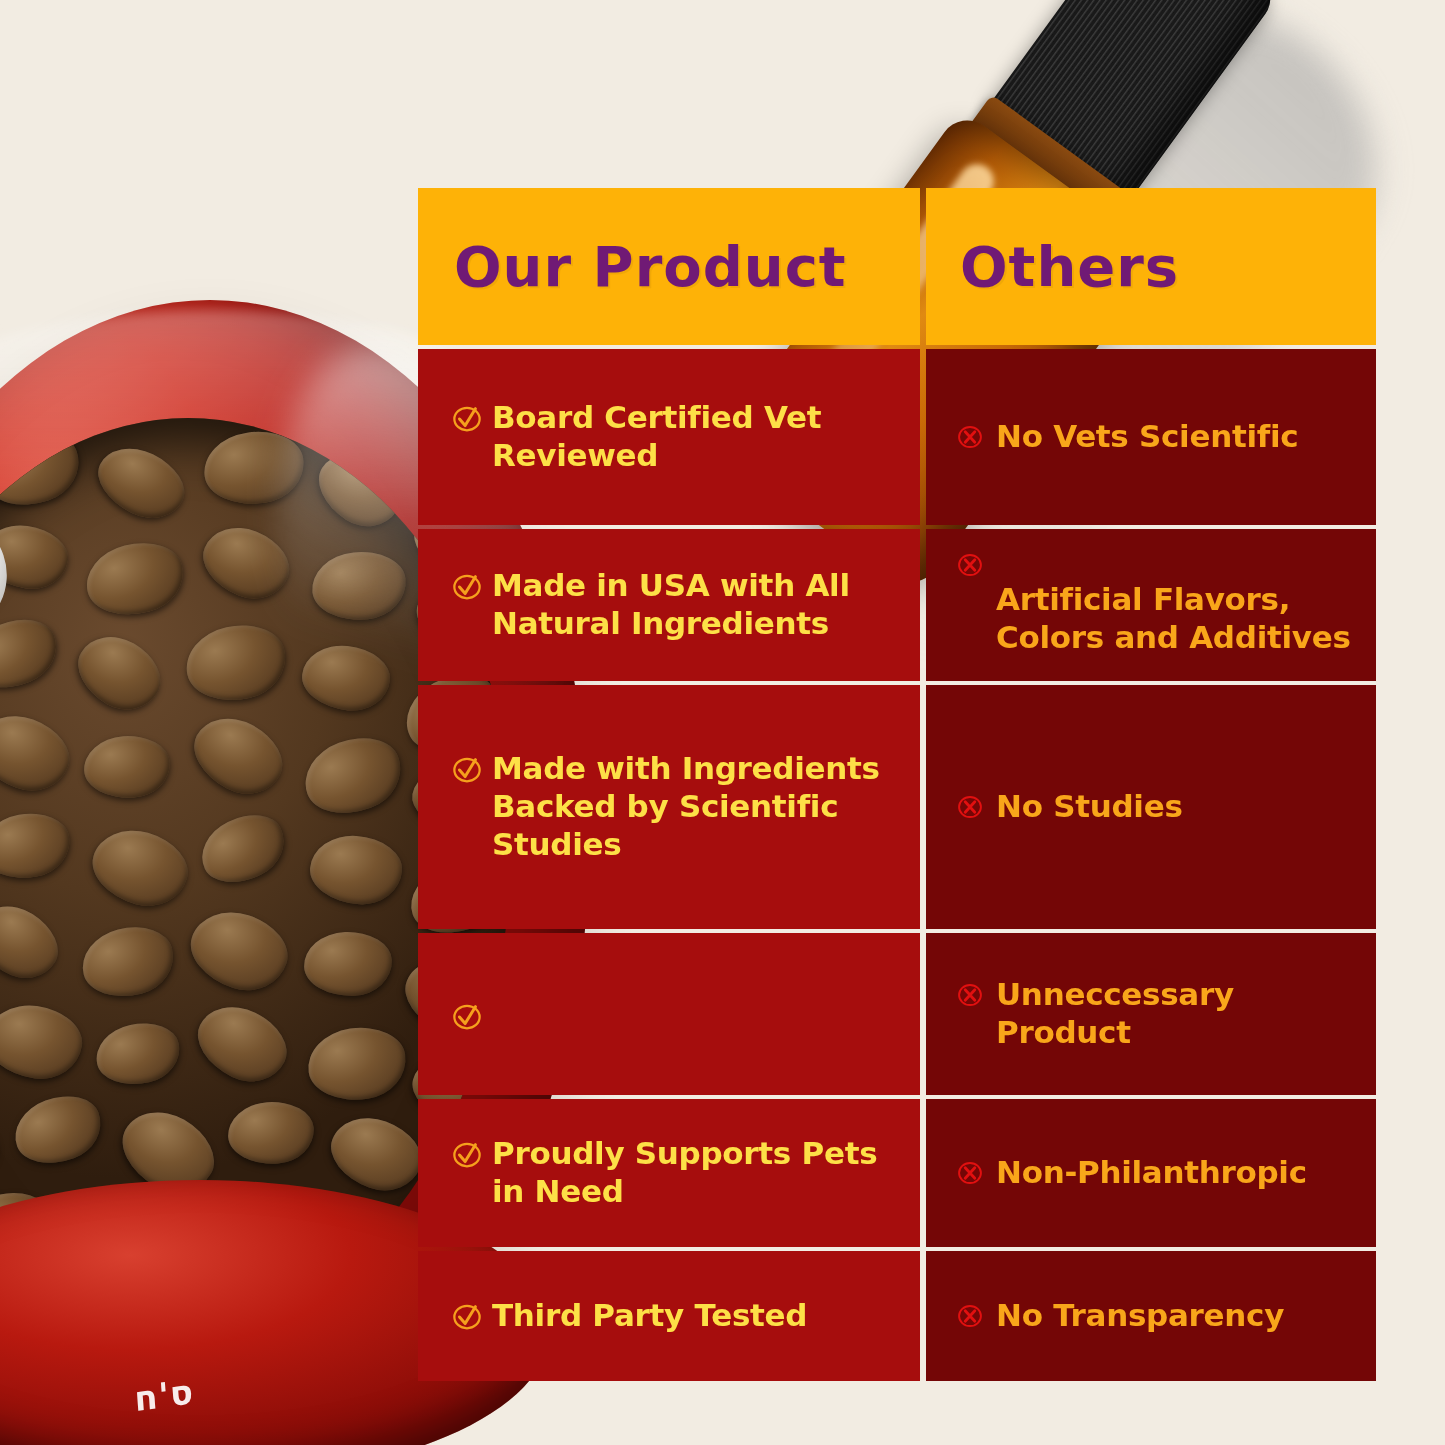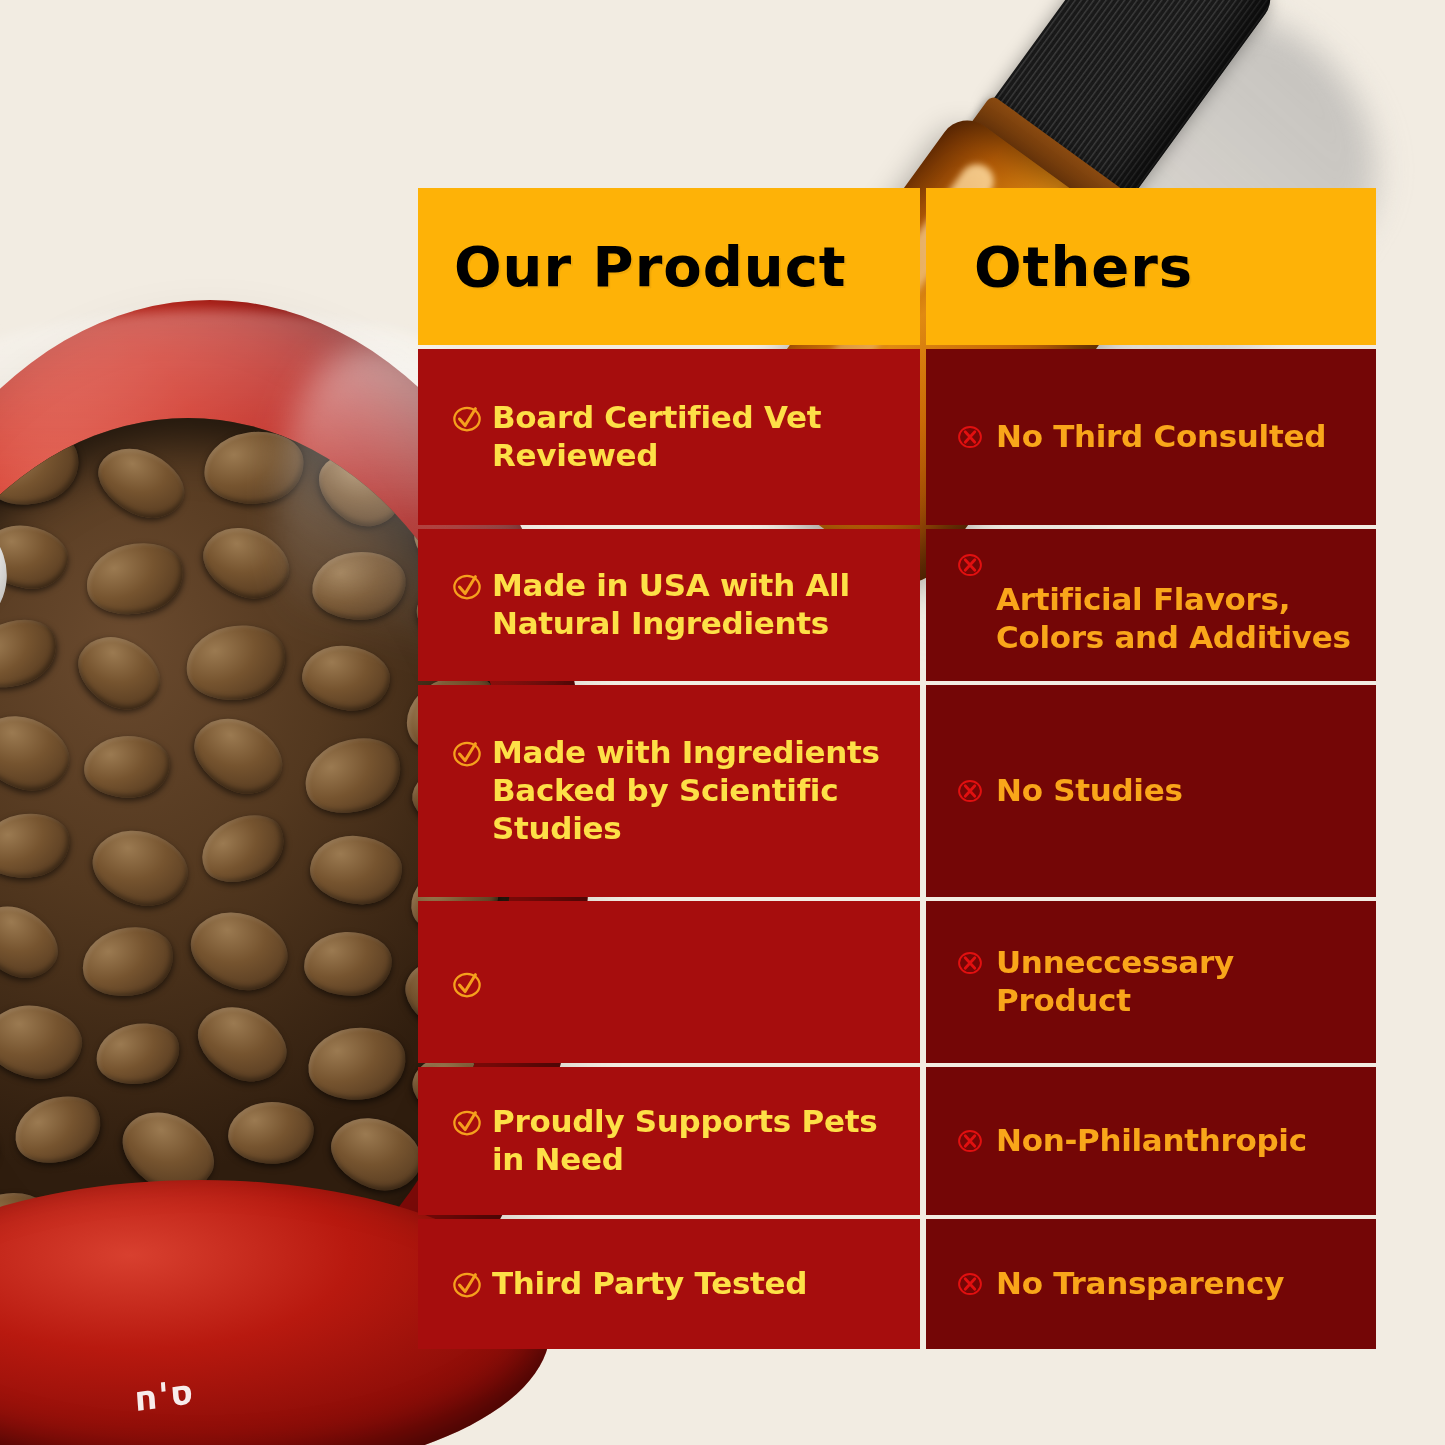--- a/index.html
+++ b/index.html
@@ -211,33 +211,33 @@
   .col-left  { width: 502px; }
   .col-right { width: 450px; }
 
   
   .hdr { height: 157px; background: #feb207; }
   .hdr .htxt {
     font-family: "DejaVu Sans", sans-serif;
     font-weight: 700;
     font-size: 56px;
     letter-spacing: 1px;
-    color: #000000;
+    color: #701a75;
     padding-left: 36px;
     text-shadow: 2px 2px 0 rgba(0,0,0,.05);
   }
-  .hdr.col-right .htxt { padding-left: 48px; }
+  .hdr.col-right .htxt { padding-left: 34px; }
 
   
   .cell.good { background: #a60d0d; }
   .cell.bad  { background: #740606; }
 
   .h1 { height: 176px; }
   .h2 { height: 152px; }
-  .h3 { height: 212px; }
+  .h3 { height: 244px; }
   .h4 { height: 162px; }
   .h5 { height: 130px; }
   .h6 { height: 148px; }
 
   .item {
     display: flex;
     align-items: flex-start;
     padding: 0 22px 0 34px;
     gap: 10px;
   }
@@ -370,21 +370,21 @@
       </div>
     </div>
     <div class="cell col-right bad h1">
       <div class="item">
         <span class="icon">
           <svg viewBox="0 0 32 32" width="28" height="28">
               <ellipse cx="16" cy="16" rx="12.5" ry="11.5" fill="none" stroke="#e11010" stroke-width="2.2"></ellipse>
               <path d="M10.5 10 L21.5 22 M21.5 10 L10.5 22" stroke="#e11010" stroke-width="3.2" stroke-linecap="round"></path>
             </svg>
         </span>
-        <span class="itxt">No Third Consulted</span>
+        <span class="itxt">No Vets Scientific</span>
       </div>
     </div>
   </div>
 
   <div class="trow">
     <div class="cell col-left good h2">
       <div class="item">
         <span class="icon">
           <svg viewBox="0 0 32 32" width="30" height="30">
               <ellipse cx="16" cy="16" rx="13.5" ry="12" fill="none" stroke="#f5a01d" stroke-width="2.4"></ellipse>

